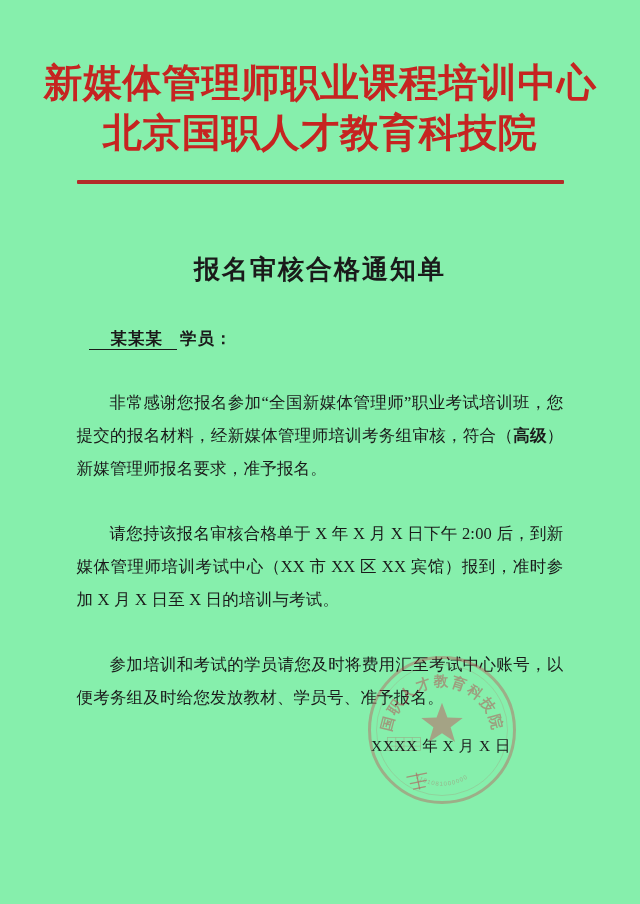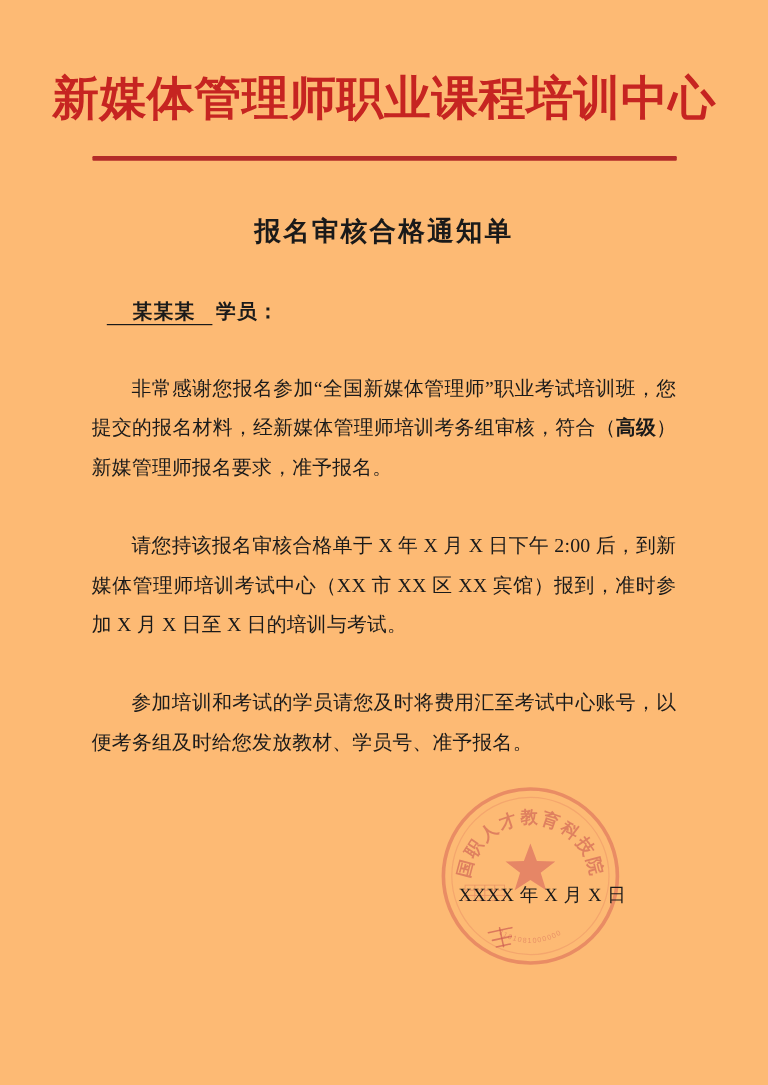--- a/index.html
+++ b/index.html
@@ -13,21 +13,21 @@
     position: relative;
     overflow: hidden;
     font-family: "Liberation Serif", "DejaVu Serif", serif;
     color: #1a1a1a;
   }
 
   .page {
     position: relative;
     width: 640px;
     height: 904px;
-    background: #fdba74;
+    background: #86efac;
     box-sizing: border-box;
   }
 
   
   .letterhead {
     padding-top: 58px;
     text-align: center;
   }
   .letterhead-line {
     color: #c62421;
@@ -44,23 +44,23 @@
     height: 4px;
     background: #b32b28;
     margin: 22px auto 0 auto;
     border-radius: 1px;
   }
 
   
   .doc-title {
     text-align: center;
     font-weight: bold;
-    font-size: 22px;
+    font-size: 26px;
     letter-spacing: 2px;
-    margin-top: 44px;
+    margin-top: 68px;
     color: #1a1a1a;
   }
 
   
   .body-block {
     margin: 0 auto;
     width: 487px;
     padding-top: 36px;
   }
 
@@ -173,35 +173,36 @@
     width: 26px;
     height: 20px;
     color: rgba(186, 56, 70, 0.45);
     font-size: 15px;
     font-weight: bold;
     transform: rotate(-12deg);
   }
 
   .seal-date {
     position: absolute;
-    left: 22px;
+    left: 11px;
     top: 86px;
     font-size: 15.5px;
     color: #1a1a1a;
     white-space: nowrap;
     letter-spacing: 0.5px;
   }
 </style>
 </head>
 <body>
 
 <div class="page">
 
   <div class="letterhead">
     <div class="letterhead-line" style="color: rgb(198, 36, 33);">新媒体管理师职业课程培训中心</div>
+    <div class="letterhead-line" style="color: rgb(198, 36, 33);">北京国职人才教育科技院</div>
   </div>
 
   <div class="header-rule" style="background: rgb(179, 43, 40);"></div>
 
   <div class="doc-title">报名审核合格通知单</div>
 
   <div class="body-block">
 
     <div class="salutation">
       <span class="blank-name">某某某</span><span class="sal-suffix">学员：</span>

